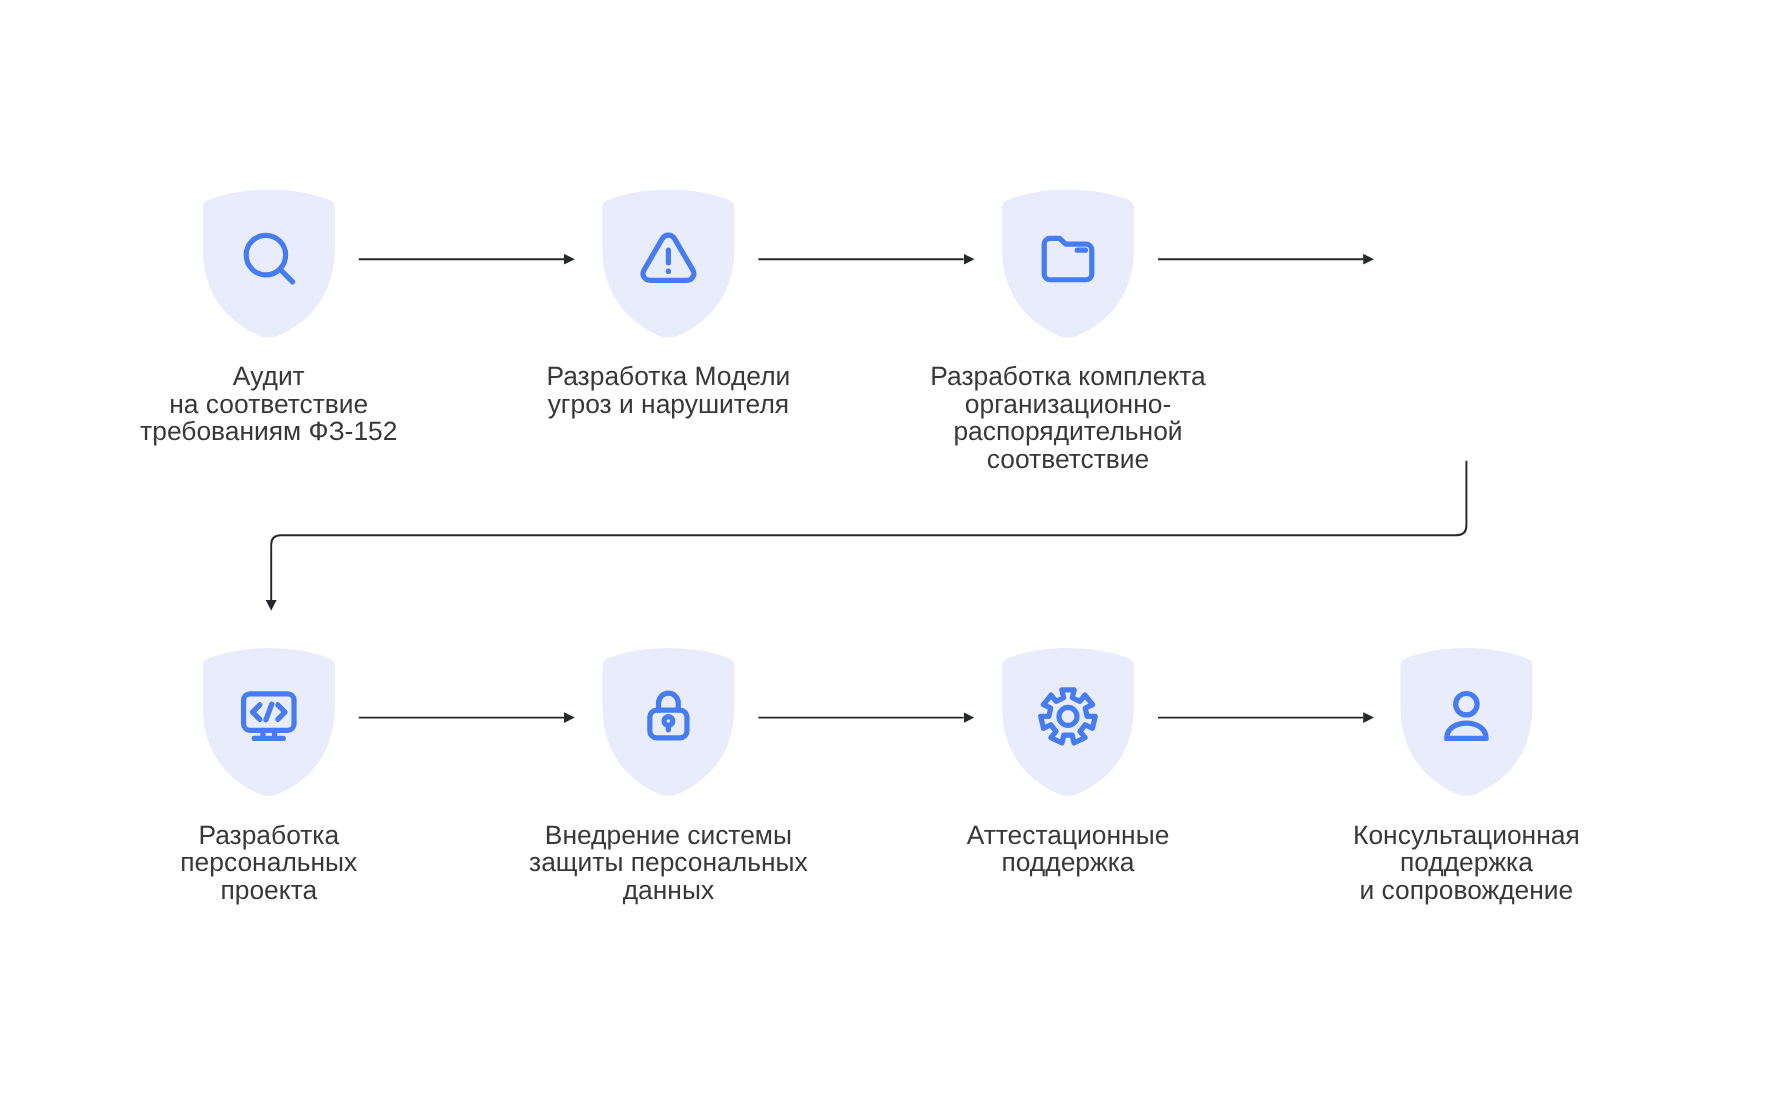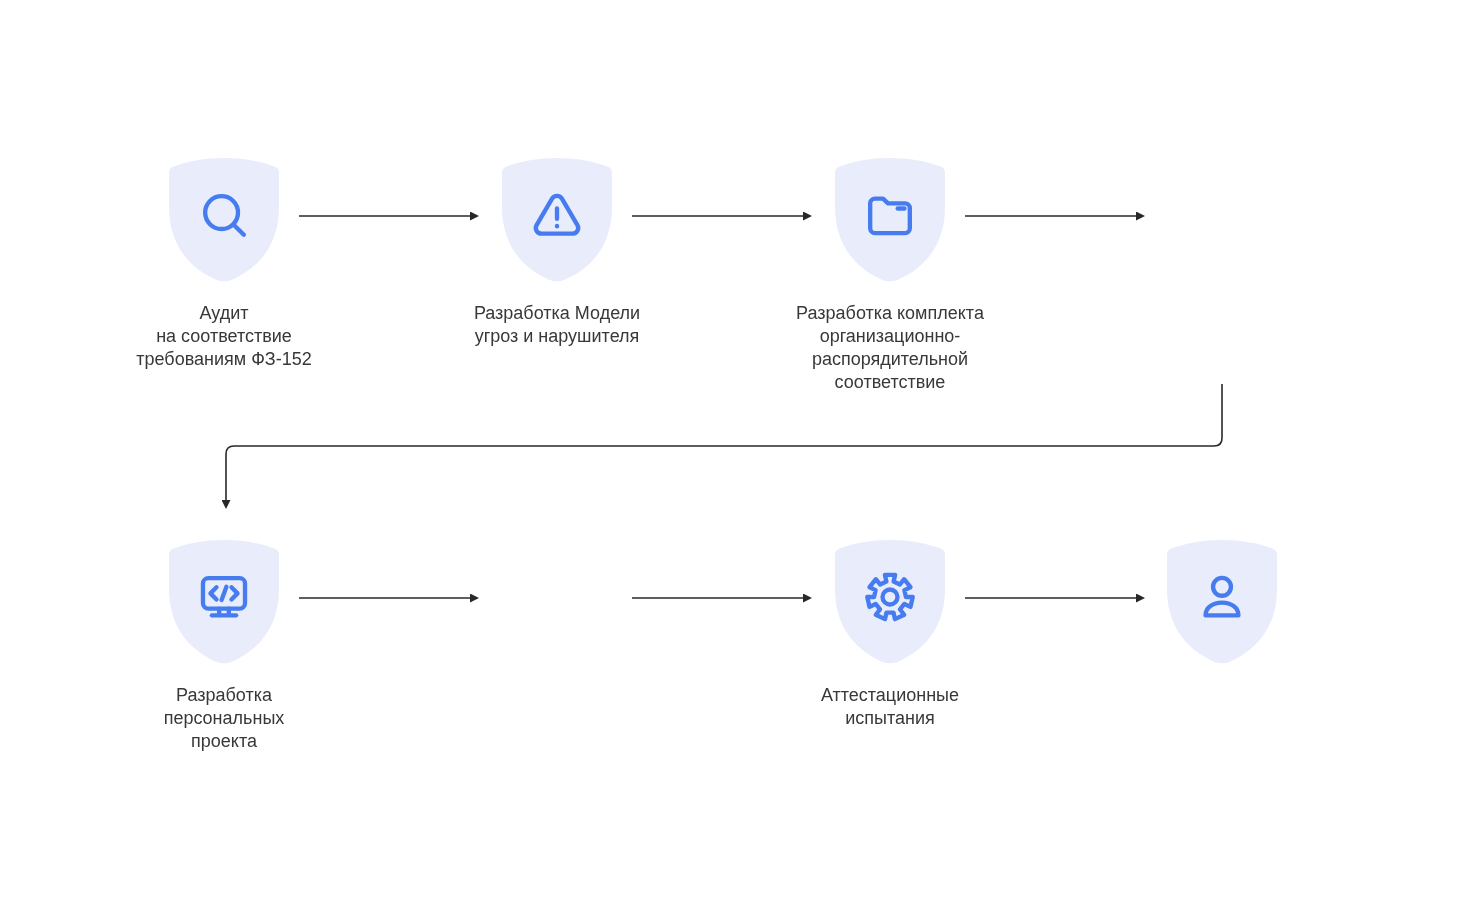--- a/index.html
+++ b/index.html
@@ -53,21 +53,21 @@
     width:58px;height:58px;
     transform:translate(-50%,-50%);
     stroke:var(--icon-stroke);
     fill:none;
     stroke-width:1.8;
     stroke-linecap:round;
     stroke-linejoin:round;
   }
   .label{
     margin-top:17px;
-    font-size:18px;
+    font-size:22px;
     line-height:23px;
     text-align:center;
     color:var(--label-text);
     white-space:pre-line;
   }
 </style>
 </head>
 <body>
 
 <div class="stage">
@@ -147,40 +147,59 @@
         <line x1="10" y1="16.8" x2="10" y2="19"></line>
         <line x1="14" y1="16.8" x2="14" y2="19"></line>
         <line x1="7" y1="19.6" x2="17" y2="19.6"></line>
       </svg>
     </div>
     <div class="label">Разработка
 персональных
 проекта</div>
   </div>
 
+  <div class="step" style="left:417px;top:537px">
+    <div class="shield">
+      <svg class="shield-bg" viewBox="0 0 124 130">
+        <path d="M7 52 L7 18 C7 15 8.5 12.8 11 11.8 C26 6 43 3 62 3 C81 3 98 6 113 11.8 C115.5 12.8 117 15 117 18 L117 52 C117 87 99.5 111.5 70.5 124.5 Q62 128.2 53.5 124.5 C24.5 111.5 7 87 7 52 Z"></path>
+      </svg>
+      <svg class="icon" viewBox="0 0 24 24">
+        <rect x="5.6" y="9.8" width="12.8" height="9.6" rx="2.4"></rect>
+        <path d="M8.6 9.8 V7.4 a3.4 3.4 0 0 1 6.8 0 v2.4"></path>
+        <circle cx="12" cy="13.6" r="1.5"></circle>
+        <line x1="12" y1="15.1" x2="12" y2="16.6"></line>
+      </svg>
+    </div>
+    <div class="label">Внедрение системы
+защиты персональных
+данных</div>
+  </div>
 
   <div class="step" style="left:750px;top:537px">
     <div class="shield">
       <svg class="shield-bg" viewBox="0 0 124 130">
         <path d="M7 52 L7 18 C7 15 8.5 12.8 11 11.8 C26 6 43 3 62 3 C81 3 98 6 113 11.8 C115.5 12.8 117 15 117 18 L117 52 C117 87 99.5 111.5 70.5 124.5 Q62 128.2 53.5 124.5 C24.5 111.5 7 87 7 52 Z"></path>
       </svg>
       <svg class="icon" viewBox="0 0 24 24">
         <path d="M10.52 5.57 L9.89 2.84 L14.12 2.84 L13.49 5.57 L16.1 6.83 L17.84 4.64 L20.48 7.94 L17.95 9.15 L18.6 11.98 L21.4 11.98 L20.46 16.1 L17.94 14.88 L16.13 17.15 L17.88 19.34 L14.07 21.17 L13.45 18.44 L10.55 18.44 L9.93 21.17 L6.12 19.34 L7.87 17.15 L6.06 14.88 L3.54 16.1 L2.6 11.98 L5.4 11.98 L6.05 9.15 L3.52 7.94 L6.16 4.64 L7.9 6.83 Z"></path>
         <circle cx="12" cy="12" r="3.1"></circle>
       </svg>
     </div>
     <div class="label">Аттестационные
-испытания</div>
+поддержка</div>
   </div>
 
   <div class="step" style="left:1082px;top:537px">
     <div class="shield">
       <svg class="shield-bg" viewBox="0 0 124 130">
         <path d="M7 52 L7 18 C7 15 8.5 12.8 11 11.8 C26 6 43 3 62 3 C81 3 98 6 113 11.8 C115.5 12.8 117 15 117 18 L117 52 C117 87 99.5 111.5 70.5 124.5 Q62 128.2 53.5 124.5 C24.5 111.5 7 87 7 52 Z"></path>
       </svg>
       <svg class="icon" viewBox="0 0 24 24">
         <circle cx="12" cy="7.8" r="3.7"></circle>
         <path d="M5.2 19.6 c0-3.3 3.04-5.3 6.8-5.3 s6.8 2 6.8 5.3 z"></path>
       </svg>
     </div>
+    <div class="label">Консультационная
+поддержка
+и сопровождение</div>
   </div>
 
 </div>
 
 </body></html>

